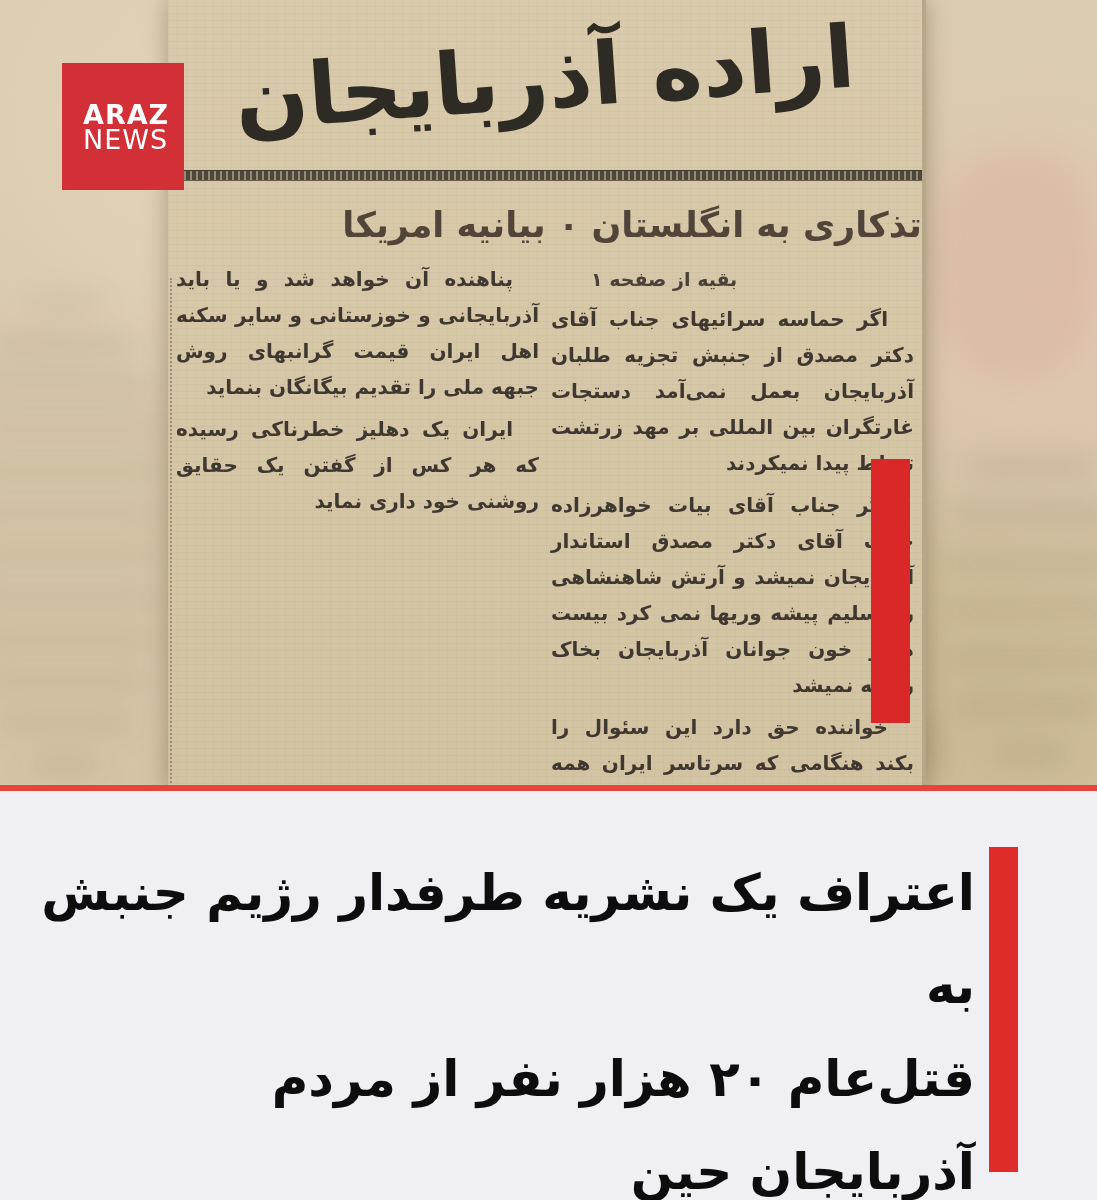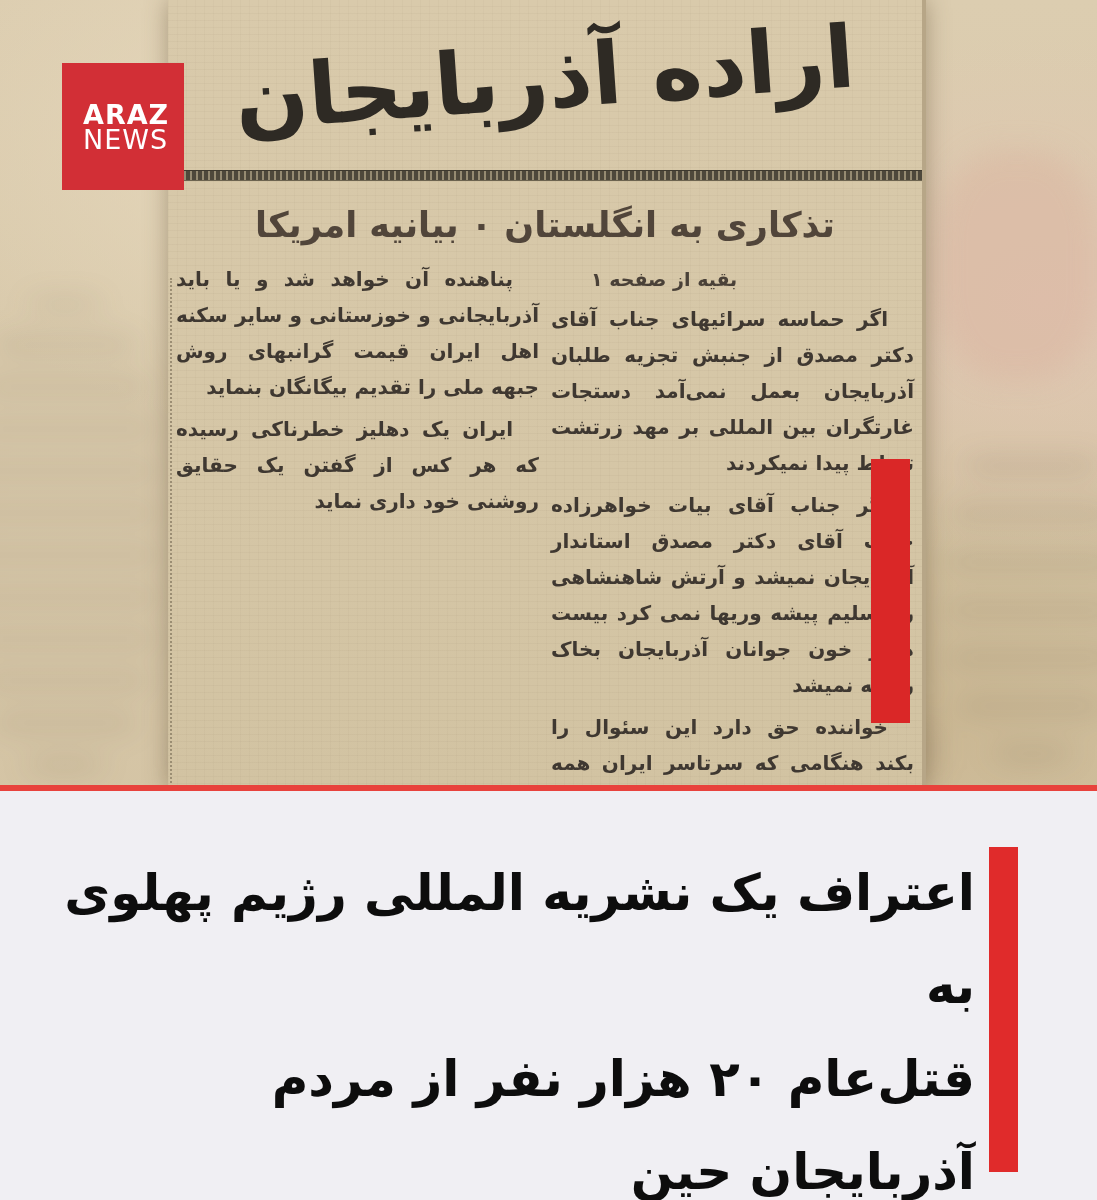--- a/index.html
+++ b/index.html
@@ -56,21 +56,21 @@
     height:168px; display:flex; align-items:center; justify-content:center;
     font-size:86px; font-weight:bold; color:#2e2a24;
     transform:rotate(-4deg) translateY(-6px);
   }
   .mast-rule{
     height:11px; margin-top:2px;
     background:repeating-linear-gradient(90deg, #4e483b 0 4px, #968b72 4px 6px);
     border-top:1px solid #3e392e; border-bottom:1px solid #6d6450;
   }
   .subtitle{
-    margin-top:24px; text-align:center; font-size:35px; font-weight:bold;
+    margin-top:24px; text-align:right; font-size:35px; font-weight:bold;
     color:#51453a; letter-spacing:0;
   }
 
   .columns{ display:flex; direction:rtl; gap:12px; padding:16px 8px 0 8px; }
   .col{ flex:1; font-size:20px; font-weight:bold; line-height:36px;
         text-align:justify; color:#3f3831; }
   .col p{ text-indent:26px; margin-bottom:6px; }
   .contnote{ font-size:19px; font-weight:bold; text-align:right;
              padding-left:40px; color:#4a4138; margin-bottom:4px; text-align:left; }
 
@@ -134,19 +134,19 @@
 
     <div class="paper-edge-dots"></div>
   </div>
 
   <div class="news-red-bar"></div>
   <div class="red-line"></div>
 
   <div class="caption-band">
     <div class="cap-bar"></div>
     <div class="cap-text" dir="rtl">
-      <div>اعتراف یک نشریه المللی رژیم پهلوی به</div>
+      <div>اعتراف یک نشریه طرفدار رژیم جنبش به</div>
       <div>قتل‌عام ۲۰ هزار نفر از مردم آذربایجان حین</div>
 
     </div>
   </div>
 
 </div>
 
 </body></html>

